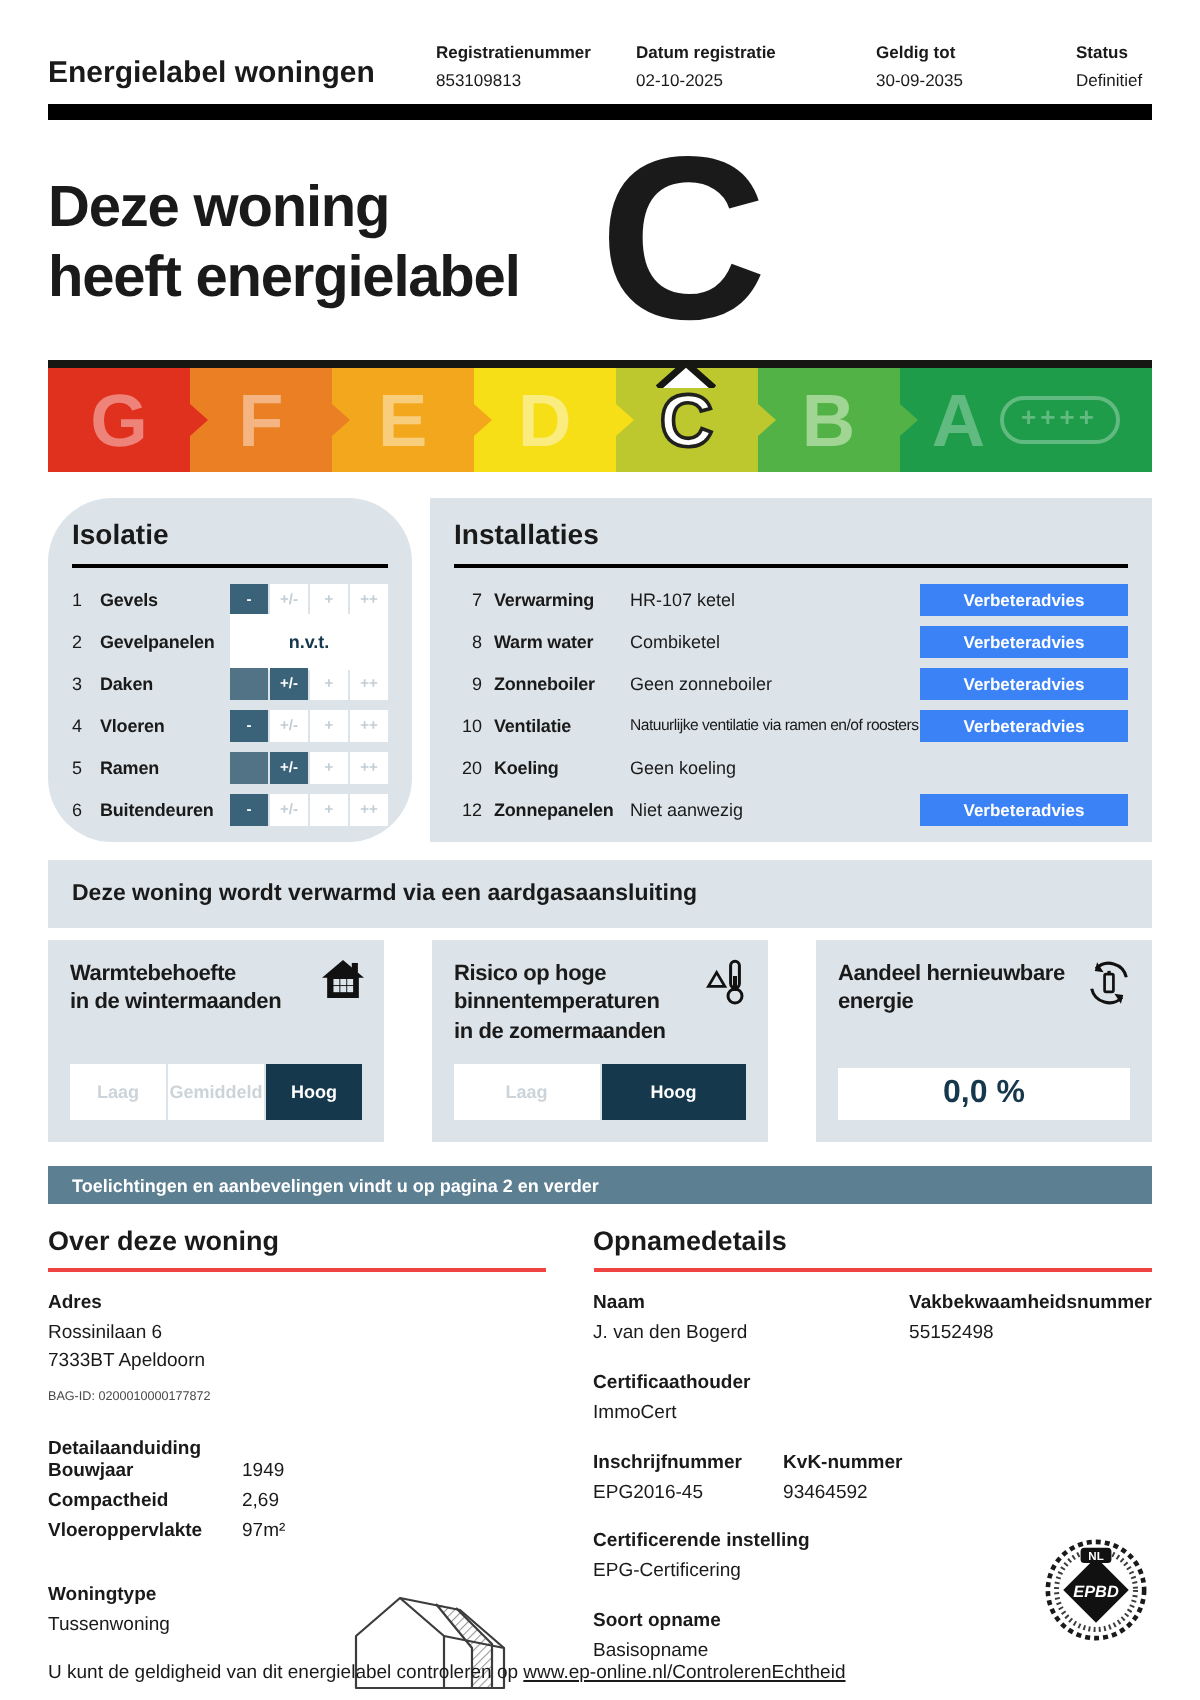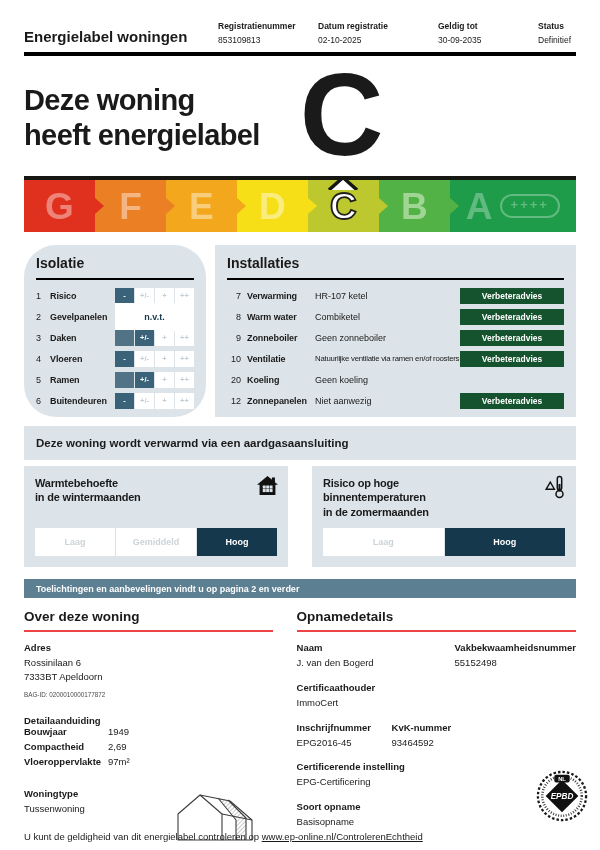--- a/index.html
+++ b/index.html
@@ -1,20 +1,20 @@
 <!DOCTYPE html>
 <html><head>
 <meta charset="utf-8">
 <style>
   * { box-sizing: border-box; }
   body { margin:0; background:#ffffff; font-family:"Liberation Sans", sans-serif; color:#1a1a1a; }
   .page { width:600px; height:850px; position:relative; padding:0 24px; overflow:hidden; background:#fff; }
 
   
-  .hdr { display:flex; padding-top:21px; padding-bottom:7px; border-bottom:4px solid #000000; align-items:center; }
+  .hdr { display:flex; padding-top:21px; padding-bottom:7px; border-bottom:8px solid #000000; align-items:center; }
   .hdr-title { flex:0 0 194px; font-size:15px; font-weight:bold; padding-top:7px; }
   .hdr-fields { display:flex; flex:1; }
   .hf { }
   .hf-0 { width:100px; } .hf-1 { width:120px; } .hf-2 { width:100px; } .hf-3 { flex:1; }
   .hf .l { font-size:8.5px; font-weight:bold; }
   .hf .v { font-size:8.5px; margin-top:4px; }
 
   
   .hero { display:flex; align-items:center; margin-top:10px; height:104px; }
   .hero-text { font-size:29px; font-weight:bold; line-height:1.2; letter-spacing:-0.6px; }
@@ -44,21 +44,21 @@
           font-size:7.5px; font-weight:bold; color:#c3cdd4; }
   .cell.filled { background:#527386; }
   .cell.active { background:#3a637a; color:#fff; }
   .nvt { width:79px; height:28px; background:#fff; display:flex; align-items:center; justify-content:center;
          font-size:9px; font-weight:bold; color:#16384c; }
   .nrow { display:flex; align-items:center; height:21px; }
   .nrow .n { width:14px; text-align:right; font-size:9px; }
   .nrow .lbl { width:72px; font-size:9px; font-weight:bold; padding-left:6px; letter-spacing:-0.1px; }
   .nrow .val { flex:1; font-size:9px; padding-left:2px; white-space:nowrap; }
   .nrow .val-long { font-size:7.8px; letter-spacing:-0.25px; }
-  .badv { width:104px; height:16px; background:#14532d; color:#fff; border:none; font-family:inherit;
+  .badv { width:104px; height:16px; background:#3b82f6; color:#fff; border:none; font-family:inherit;
           font-size:8.5px; font-weight:bold; display:flex; align-items:center; justify-content:center; }
 
   
   .gas { margin-top:9px; background:#dde4e9; height:34px; display:flex; align-items:center; padding-left:12px;
          font-size:11.5px; font-weight:bold; }
 
   
   .cards { display:flex; gap:24px; margin-top:6px; }
   .card { flex:1 1 0; background:#dde4e9; height:101px; position:relative; padding:10px 11px 11px;
           display:flex; flex-direction:column; justify-content:space-between; }
@@ -79,31 +79,31 @@
   .cols { display:flex; gap:24px; margin-top:11px; }
   .col h2 { margin:0 0 10px; font-size:13.5px; border-bottom:2px solid #ef4444; padding-bottom:6px; }
   .col-left { width:266px; }
   .col-right { flex:1; }
   .fl { font-size:9.5px; font-weight:bold; }
   .fv { font-size:9.5px; margin-top:3px; line-height:1.45; }
   .bag { font-size:6.3px; color:#4a4a4a; margin-top:7px; }
   .detail-block { display:flex; margin-top:17px;flex-direction:column; }
   .detail-block .fl { width:148px; }
   .dtable { flex:1; }
-  .drow { display:flex; margin-bottom:4px; }
+  .drow { display:flex; margin-bottom:4px;gap:13px; }
   .drow .dl { width:84px; font-size:9.5px; font-weight:bold; }
   .drow .dv { font-size:9.5px; }
   .woning-block { display:flex; margin-top:17px; }
   .woning-block .wt { width:148px; }
   .oprow { display:flex; margin-bottom:12px; }
   .opcell { }
   .oprow-0 .opcell-0 { width:158px; }
   .oprow-2 .opcell-0 { width:95px; }
 
-  .seal { position:absolute; right:12px; bottom:24px; }
+  .seal { position:absolute; right:26px; bottom:24px; }
   .footer { position:absolute; left:24px; bottom:8px; font-size:9.5px; }
   .footer a { color:#1a1a1a; }
 </style>
 </head>
 <body>
 
 <div class="page">
 
   <div class="hdr">
     <div class="hdr-title">Energielabel woningen</div>
@@ -169,21 +169,21 @@
         <span class="pill" style="color:#61ba7f;border-color:#61ba7f">++++</span>
       </div>
     </div>
 
   <div class="panels">
     <div class="panel panel-iso">
       <h2>Isolatie</h2>
       <div id="iso-rows">
           <div class="irow">
       <span class="n">1</span>
-      <span class="lbl">Risico</span>
+      <span class="lbl">Gevels</span>
             <div class="cells">
               <div class="cell active">-</div>
               <div class="cell">+/-</div>
               <div class="cell">+</div>
               <div class="cell">++</div>
             </div>
           </div>
           <div class="irow">
       <span class="n">2</span>
       <span class="lbl">Gevelpanelen</span>
@@ -305,20 +305,33 @@
             <path d="M3.2 14.2 L7.3 7.2 L11.4 14.2 Z" stroke-width="1.4"></path>
             <rect x="14.3" y="1.6" width="4.4" height="13.4" rx="2.2" stroke-width="1.5"></rect>
             <circle cx="16.5" cy="19" r="3.5" stroke-width="1.5"></circle>
             <line x1="16.5" y1="9" x2="16.5" y2="16.5" stroke-width="2"></line>
           </svg></span>
       <div class="opts">
           <div class="opt">Laag</div>
           <div class="opt active">Hoog</div>
         </div>
       </div>
+      <div class="card">
+      <h3>Aandeel hernieuwbare
+energie</h3>
+      <span class="cicon"><svg width="25" height="25" viewBox="0 0 26 26" fill="none" stroke="#111" stroke-width="1.6">
+            <path d="M22 10 A 9.3 9.3 0 0 0 6.2 5.6"></path>
+            <path d="M4 16 A 9.3 9.3 0 0 0 19.8 20.4"></path>
+            <polygon points="6.8,2.2 5.6,6.8 10.2,7.4" fill="#111" stroke="none"></polygon>
+            <polygon points="19.2,23.8 20.4,19.2 15.8,18.6" fill="#111" stroke="none"></polygon>
+            <rect x="10.7" y="8.4" width="4.6" height="9.2" rx="0.8" stroke-width="1.4"></rect>
+            <rect x="12.2" y="6.7" width="1.7" height="1.5" fill="#111" stroke="none"></rect>
+          </svg></span>
+      <div class="value-box">0,0 %</div>
+      </div>
     </div>
 
   <div class="pban">Toelichtingen en aanbevelingen vindt u op pagina 2 en verder</div>
 
   <div class="cols">
     <div class="col col-left">
       <h2>Over deze woning</h2>
       <div class="fl">Adres</div>
       <div class="fv">Rossinilaan 6</div>
       <div class="fv" style="margin-top:0">7333BT Apeldoorn</div>

